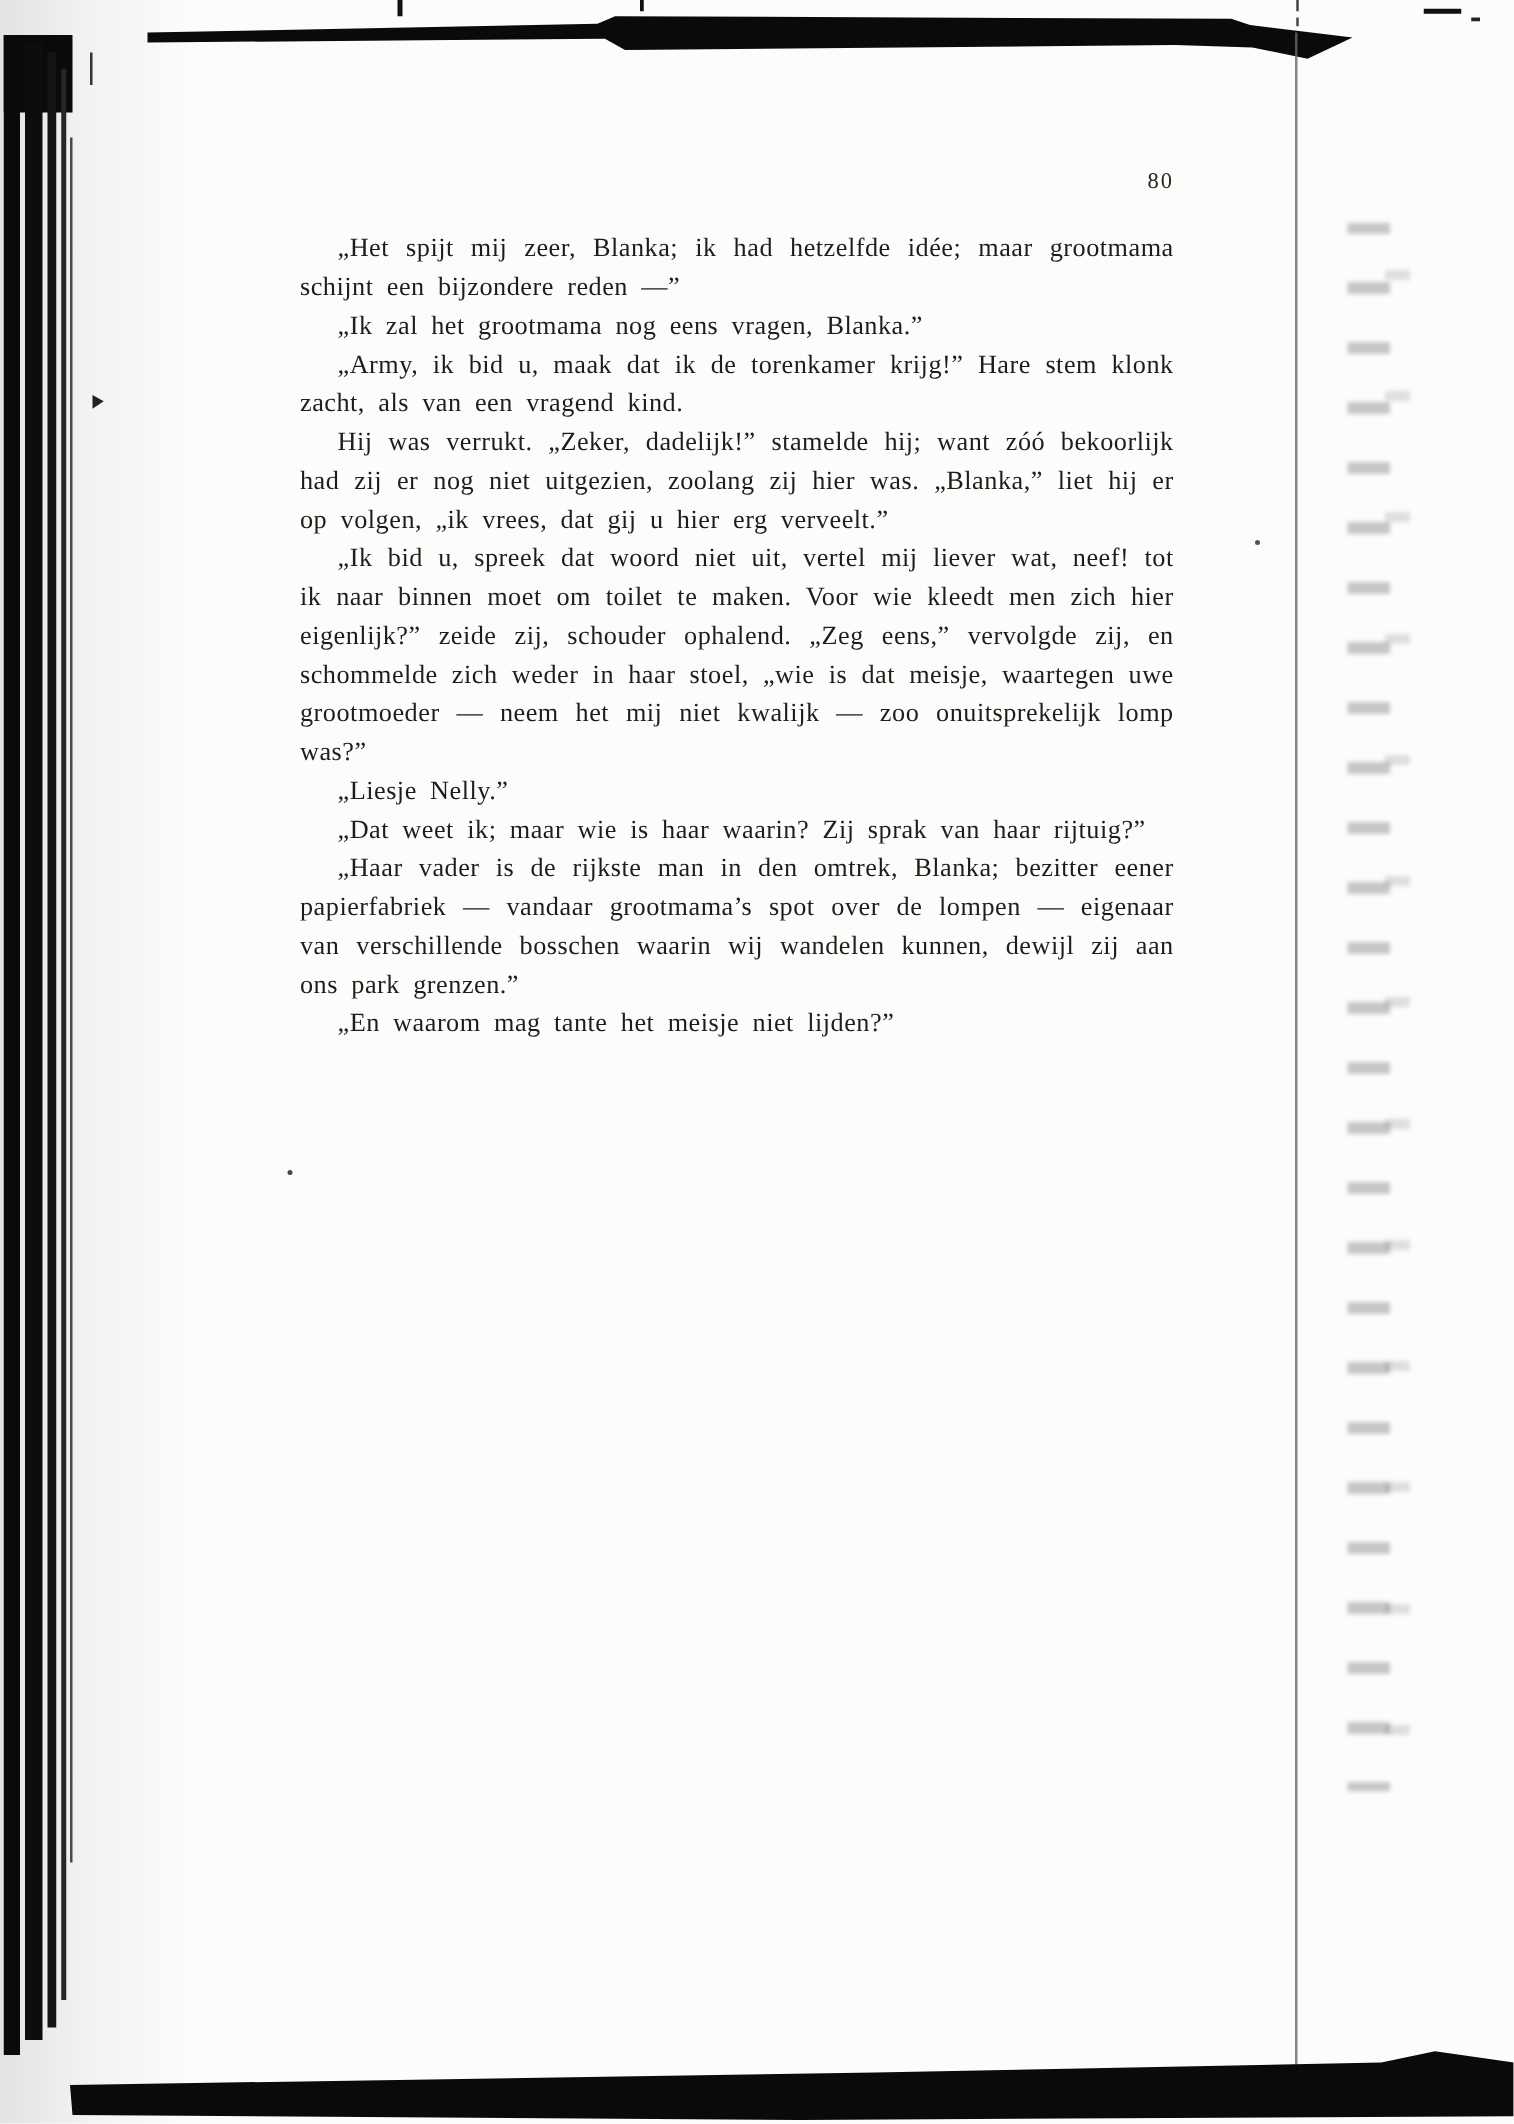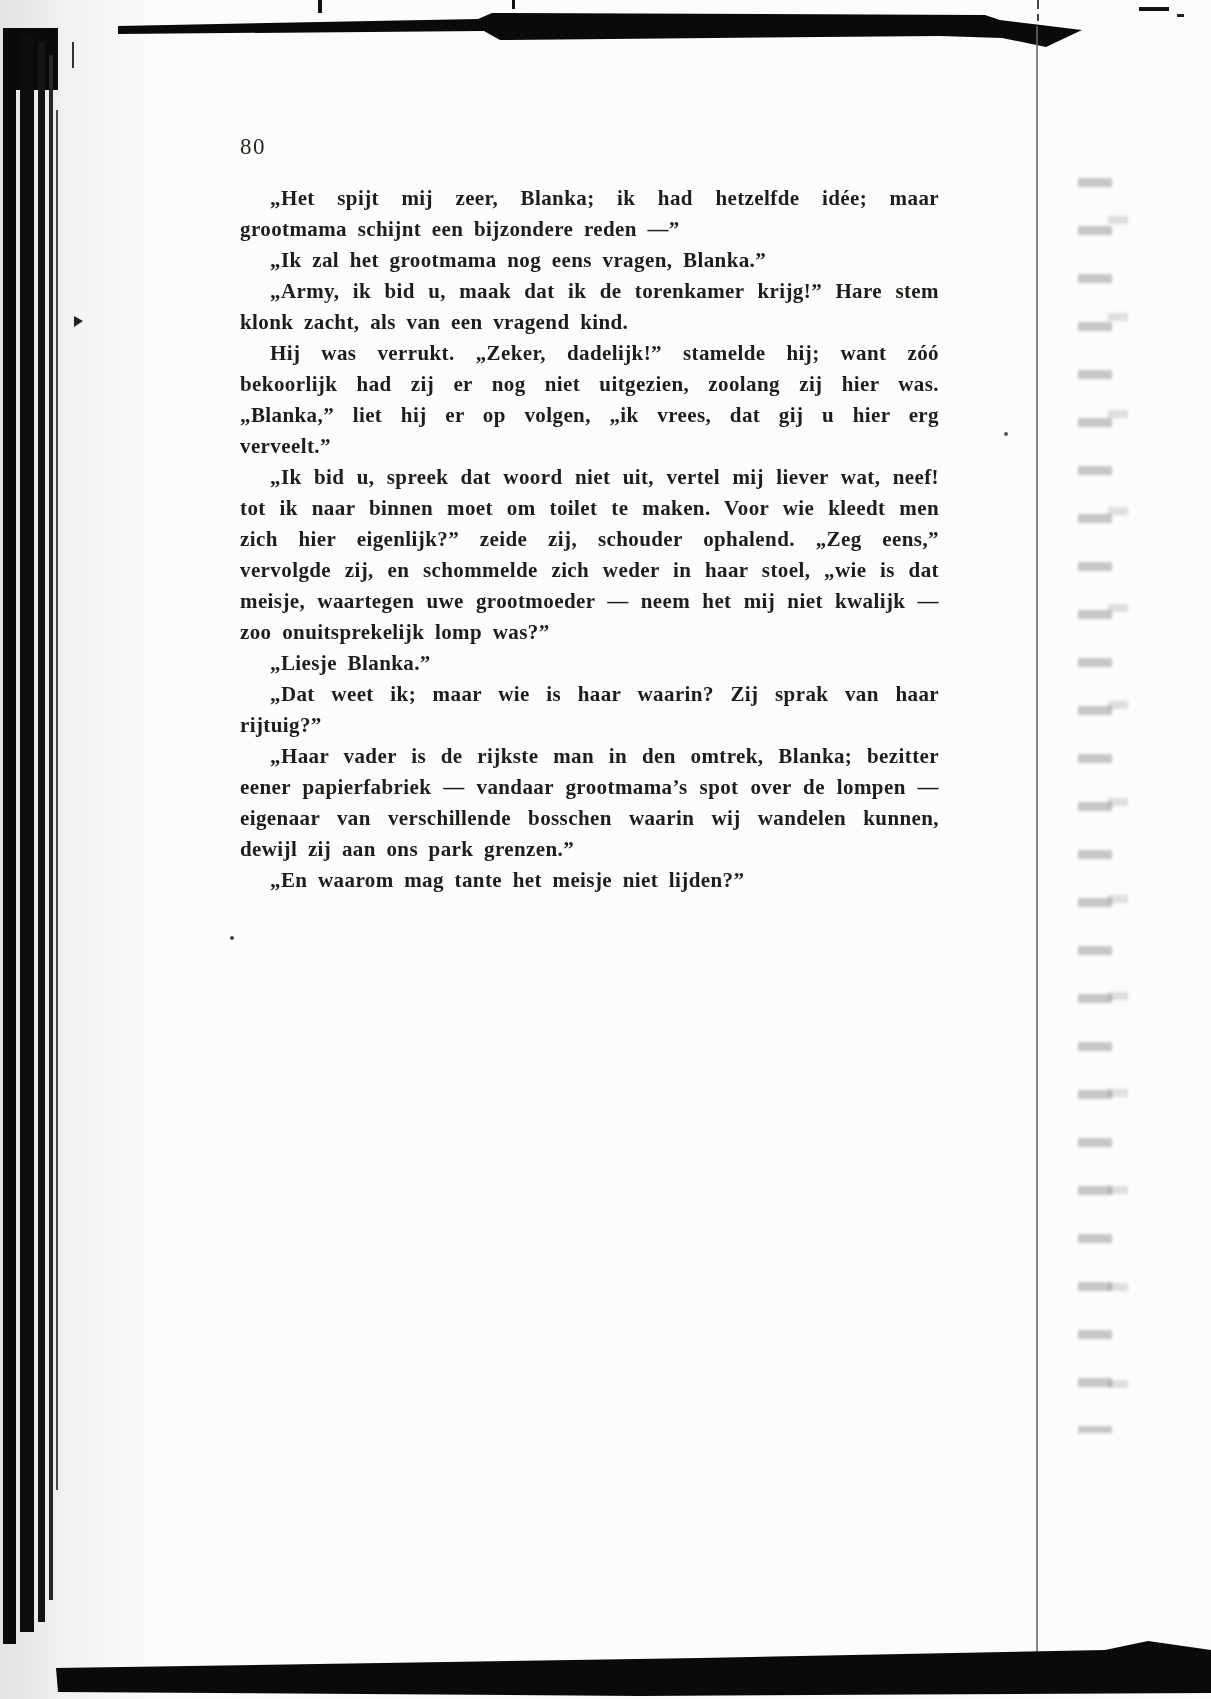--- a/index.html
+++ b/index.html
@@ -46,36 +46,35 @@
     background-size: 34px 100%, 20px 100%;
     background-position: 0 0, 30px 14px;
     background-repeat: no-repeat;
     filter: blur(1.6px);
     pointer-events: none;
   }
   .page-number {
     position: absolute;
     left: 240px; top: 134px;
     width: 699px;
-    text-align: left;
-    font-size: 23px;
+    text-align: right;
+    font-size: 18px;
     letter-spacing: 1.5px;
     color: #262522;
   }
   .text-block {
     position: absolute;
     left: 240px; top: 183px;
     width: 699px;
     font-size: 21px;
     line-height: 31px;
     text-align: justify;
     word-spacing: 5px;
     letter-spacing: 0.4px;
     hyphens: auto;
-    font-weight: bold;
     -webkit-hyphens: auto;
   }
   .para {
     margin: 0;
     padding: 0;
     text-indent: 30px;
   }
 </style>
 </head>
 <body>
@@ -114,19 +113,19 @@
   <div class="bleed"></div>
 
   <div class="page-number">80</div>
 
   <div class="text-block">
       <p class="para">„Het spijt mij zeer, Blanka; ik had hetzelfde idée; maar grootmama schijnt een bijzondere reden  —”</p>
       <p class="para">„Ik zal het grootmama nog eens vragen, Blanka.”</p>
       <p class="para">„Army, ik bid u, maak dat ik de torenkamer krijg!” Hare stem klonk zacht, als van een vragend kind.</p>
       <p class="para">Hij was verrukt. „Zeker, dadelijk!” stamelde hij; want zóó bekoorlijk had zij er nog niet uitgezien, zoolang zij hier was. „Blanka,” liet hij er op volgen, „ik vrees, dat gij u hier erg verveelt.”</p>
       <p class="para">„Ik bid u, spreek dat woord niet uit, vertel mij liever wat, neef! tot ik naar binnen moet om toilet te maken. Voor wie kleedt men zich hier eigenlijk?” zeide zij, schouder ophalend. „Zeg eens,” vervolgde zij, en schommelde zich weder in haar stoel, „wie is dat meisje, waartegen uwe grootmoeder — neem het mij niet kwalijk — zoo onuitsprekelijk lomp was?”</p>
-      <p class="para">„Liesje Blanka.”</p>
+      <p class="para">„Liesje Nelly.”</p>
       <p class="para">„Dat weet ik; maar wie is haar waarin? Zij sprak van haar rijtuig?”</p>
       <p class="para">„Haar vader is de rijkste man in den omtrek, Blanka; bezitter eener papierfabriek — vandaar grootmama’s spot over de lompen — eigenaar van verschillende bosschen waarin wij wandelen kunnen, dewijl zij aan ons park grenzen.”</p>
       <p class="para">„En waarom mag tante het meisje niet lijden?”</p>
     </div>
 
 </div>
 
 </body></html>

